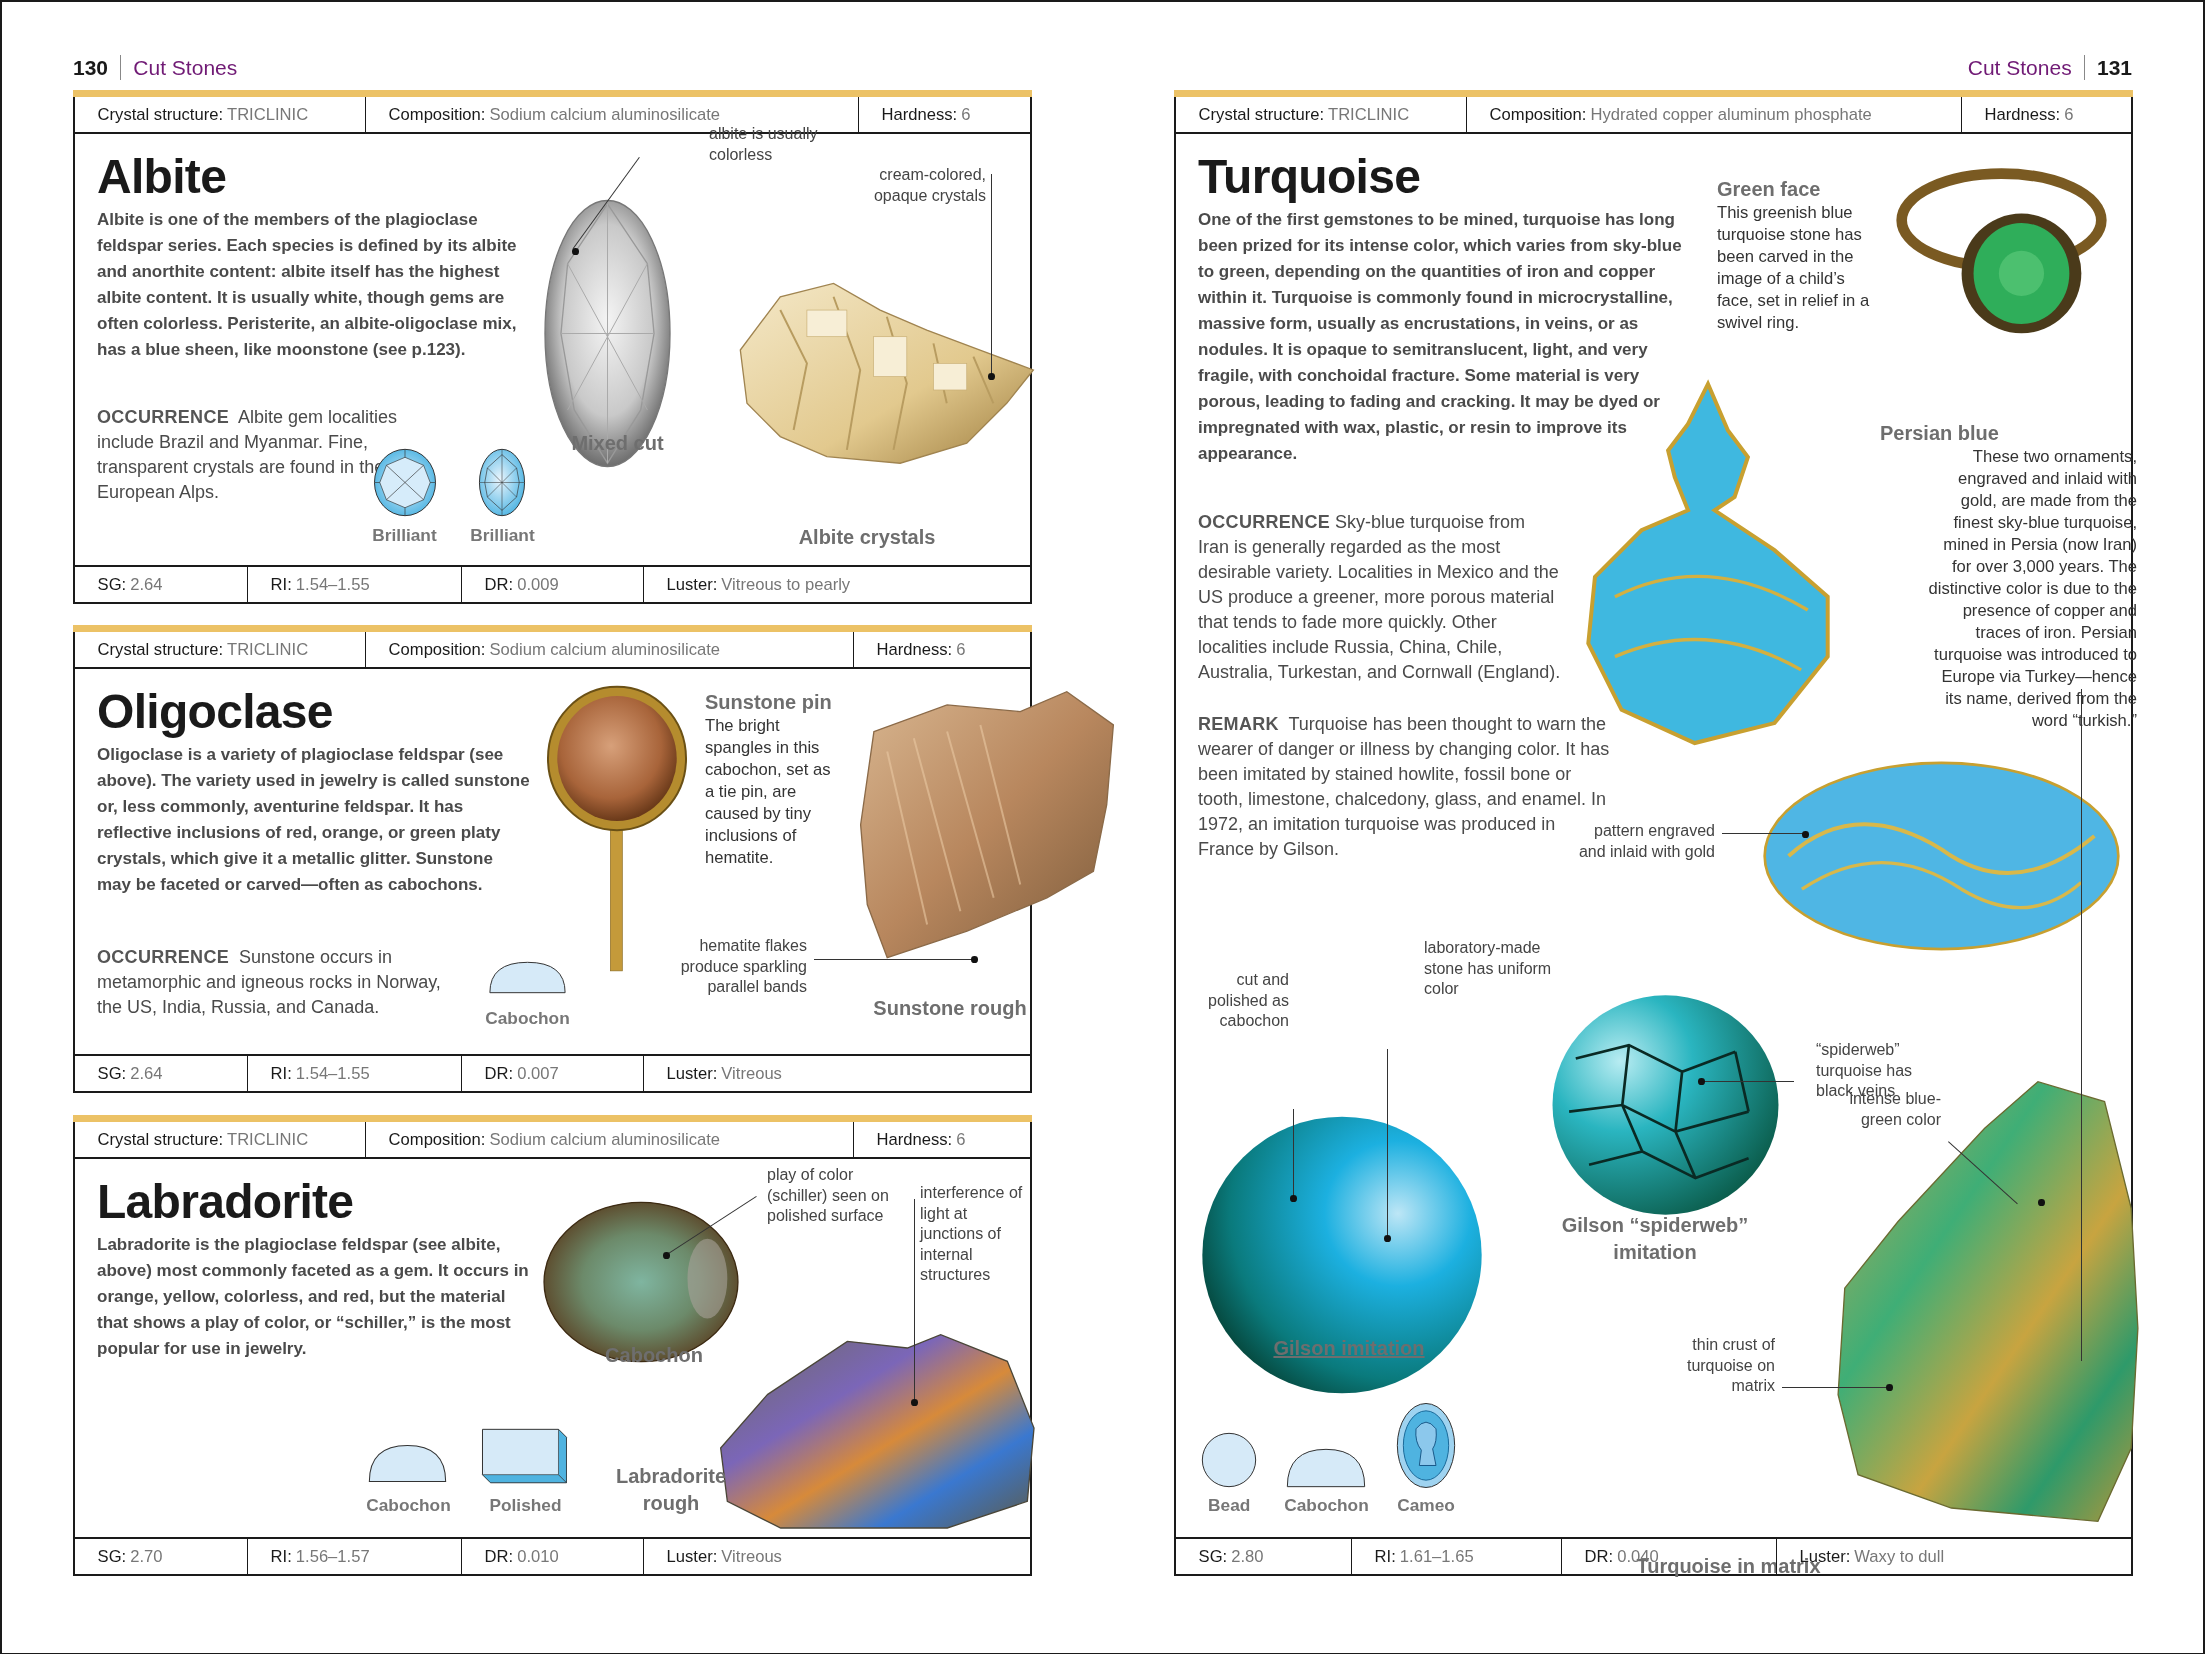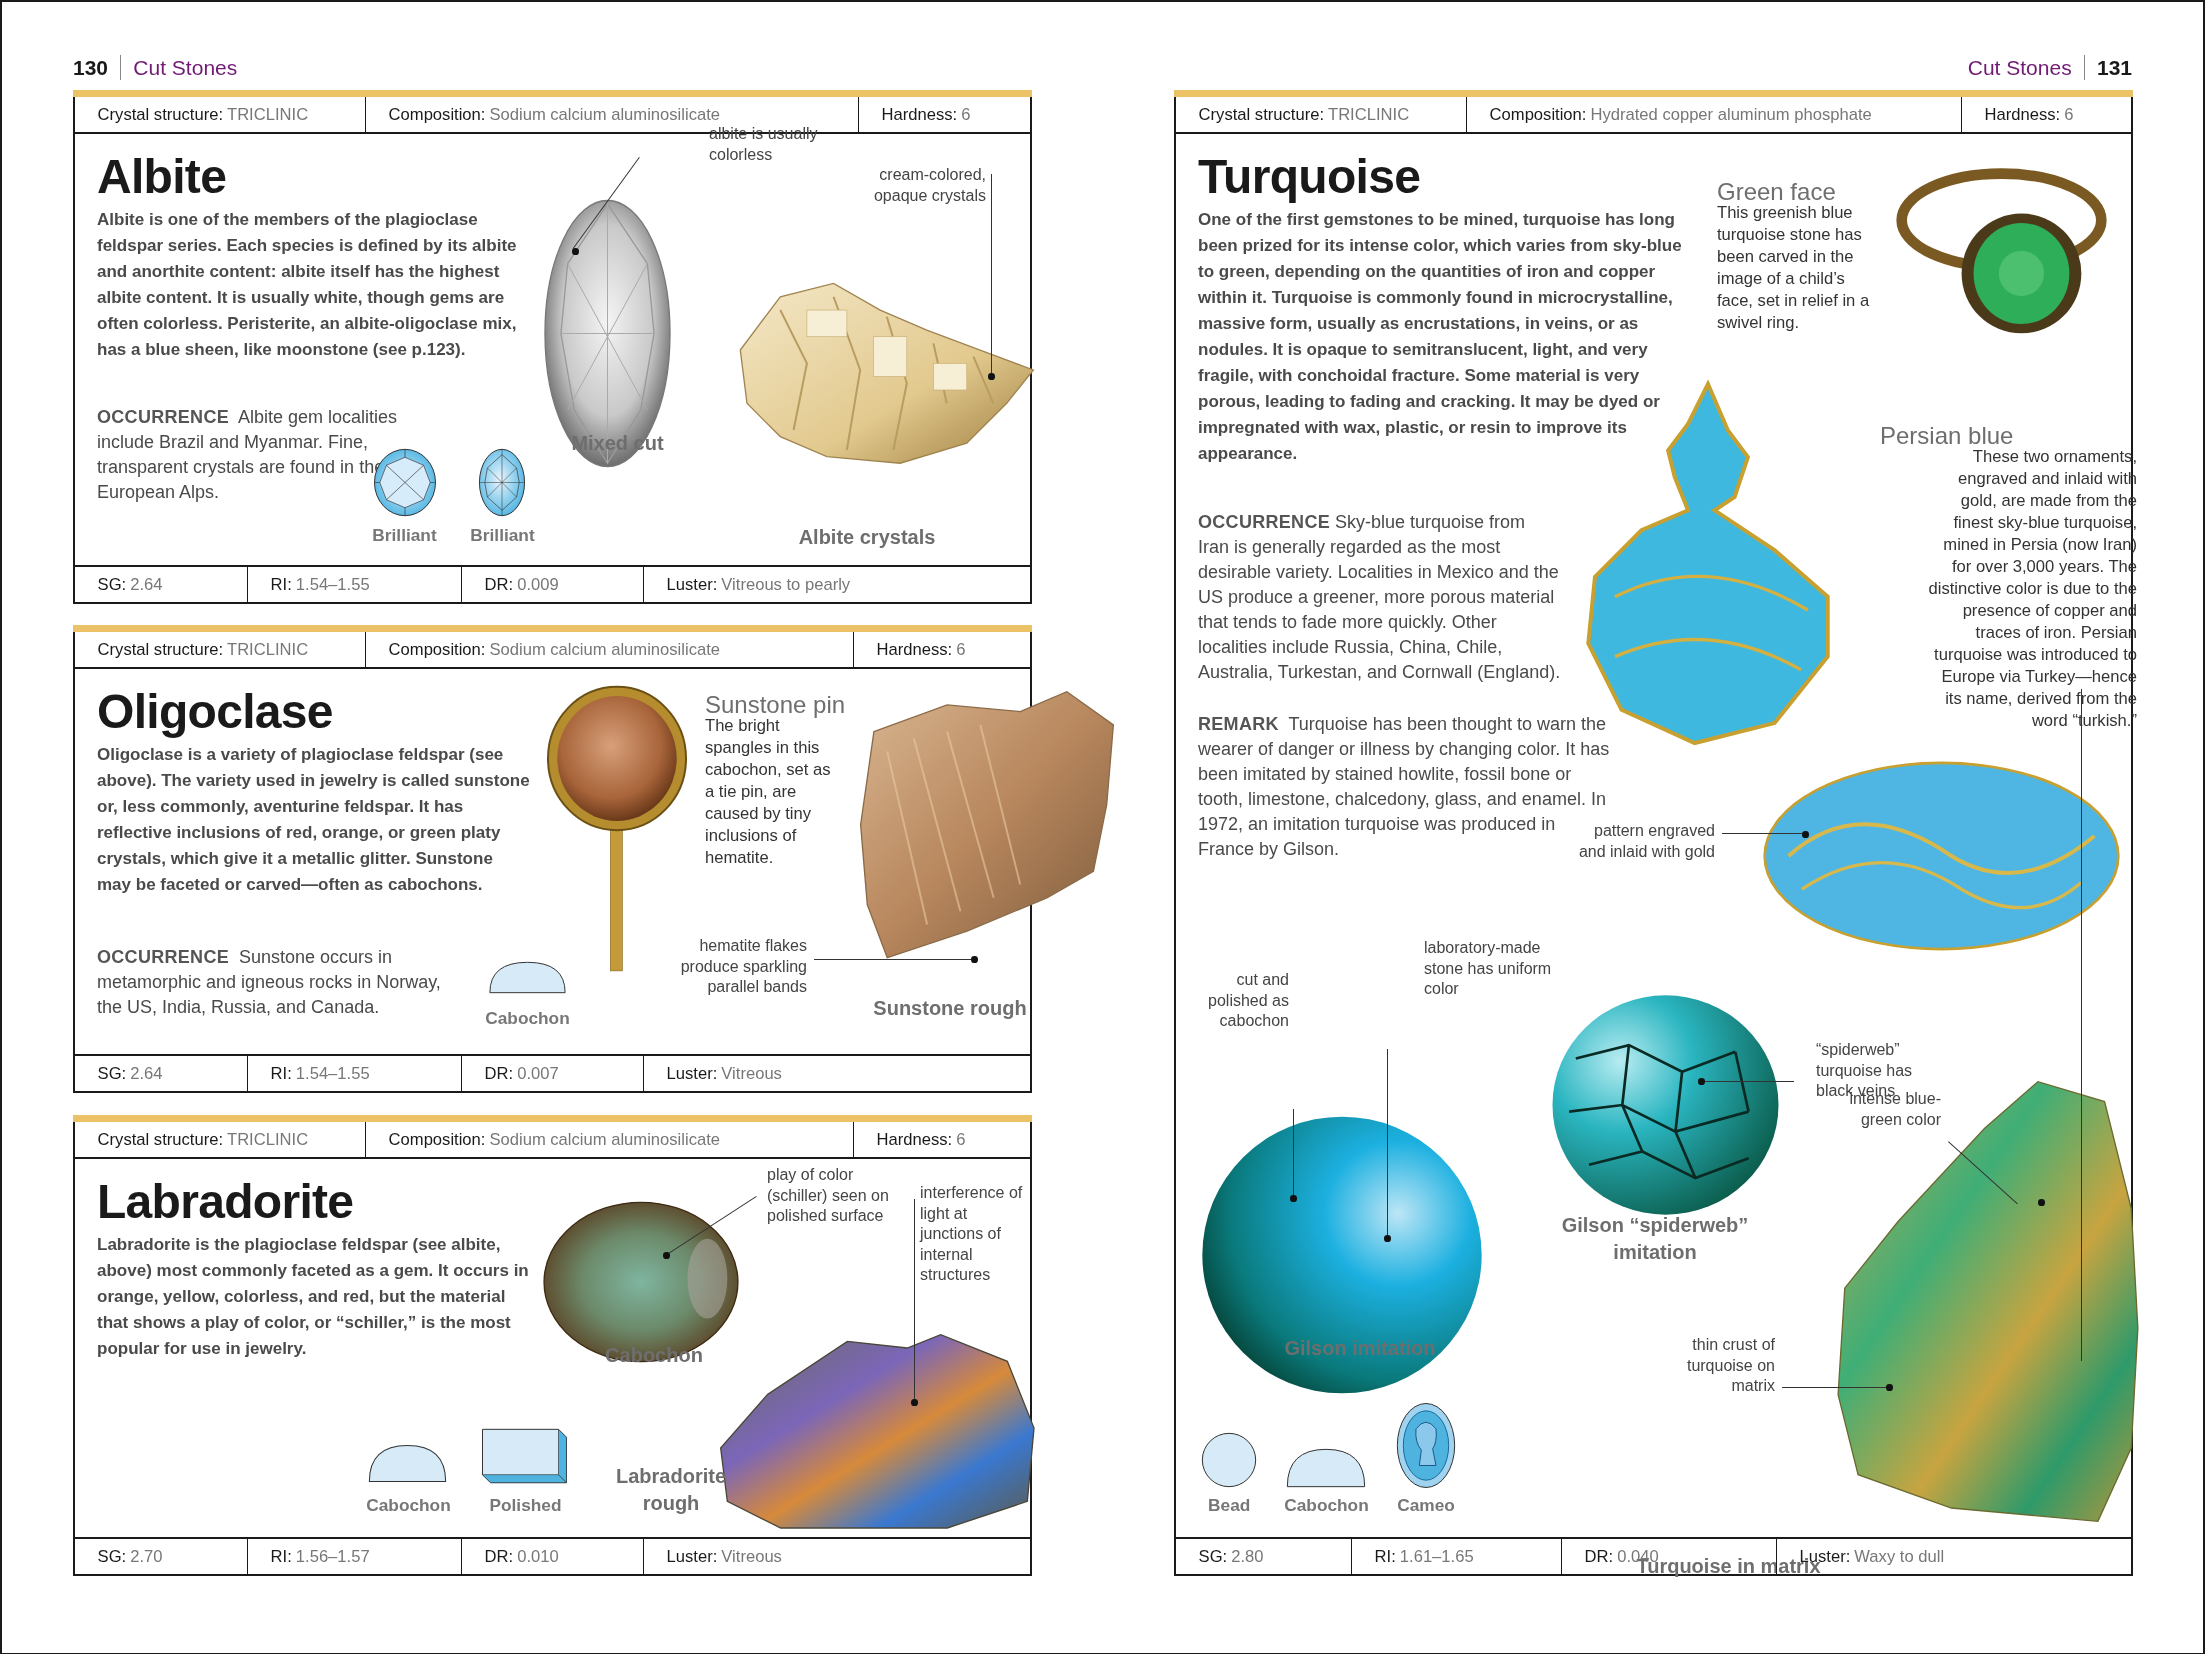--- a/index.html
+++ b/index.html
@@ -25,21 +25,21 @@
   .foot .k { color: #1a1a1a; }
   .foot .v { color: #777; margin-left: 4px; }
 
   .title { position: absolute; font-family: "Liberation Sans", sans-serif; font-size: 48px; font-weight: bold; color: #1a1a1a; letter-spacing: -0.7px; }
   .lead { position: absolute; font-family: "Liberation Sans", sans-serif; font-size: 17px; line-height: 26px; color: #4a4a4a; font-weight: bold; }
   .occ { position: absolute; font-family: "Liberation Sans", sans-serif; font-size: 18px; line-height: 25px; color: #4a4a4a; }
   .occ b { color: #555; font-weight: bold; letter-spacing: 0.3px; }
   .cap { position: absolute; font-family: "Liberation Sans", sans-serif; font-weight: bold; color: #6e6e6e; font-size: 20px; text-align: center; line-height: 27px; }
   .note { position: absolute; font-family: "Liberation Sans", sans-serif; font-size: 16px; line-height: 20.6px; color: #444; }
   .note.r { text-align: right; }
-  .sidehead { position: absolute; font-family: "Liberation Sans", sans-serif; font-weight: normal; color: #6e6e6e; font-size: 24px; }
+  .sidehead { position: absolute; font-family: "Liberation Sans", sans-serif; font-weight: bold; color: #6e6e6e; font-size: 20px; }
   .sidebody { position: absolute; font-family: "Liberation Sans", sans-serif; font-size: 16.6px; line-height: 22px; color: #333; }
   .iconlbl { position: absolute; font-family: "Liberation Sans", sans-serif; font-weight: bold; color: #777; font-size: 17.3px; text-align: center; }
   .leader { position: absolute; background: #333; }
   .dot { position: absolute; width: 6.7px; height: 6.7px; border-radius: 50%; background: #111; }
   svg { position: absolute; overflow: visible; }
 </style>
 </head>
 <body>
 
 <div class="frame"></div>
@@ -377,21 +377,21 @@
         </radialGradient>
       </defs>
     <ellipse cx="215" cy="215" rx="210" ry="208" fill="url(#gil)"></ellipse>
   </svg>
   <div class="leader" style="left:117px; top:1012px; width:1.3px; height:87px;"></div>
   <div class="dot" style="left:114px; top:1098px;"></div>
   <div class="note r" style="left:20px; top:873px; width:93px;">cut and polished as cabochon</div>
   <div class="leader" style="left:211px; top:952px; width:1.3px; height:186px;"></div>
   <div class="dot" style="left:208px; top:1138px;"></div>
   <div class="note" style="left:216px; top:841px; width:133px;margin-left:32px;">laboratory-made stone has uniform color</div>
-  <div class="cap" style="left:51px; top:1238px; width:266px;">Gilson imitation</div>
+  <div class="cap" style="left:40px; top:1238px; width:266px;text-decoration:underline;">Gilson imitation</div>
 
   <svg style="left:373px; top:895px;" width="233" height="226" viewBox="0 0 350 340">
     <defs>
         <radialGradient id="spw" cx="30%" cy="30%" r="80%">
           <stop offset="0" stop-color="#b8ecf2"></stop>
           <stop offset="0.4" stop-color="#2ab5c0"></stop>
           <stop offset="1" stop-color="#0a5a48"></stop>
         </radialGradient>
       </defs>
     <ellipse cx="175" cy="170" rx="170" ry="165" fill="url(#spw)"></ellipse>

